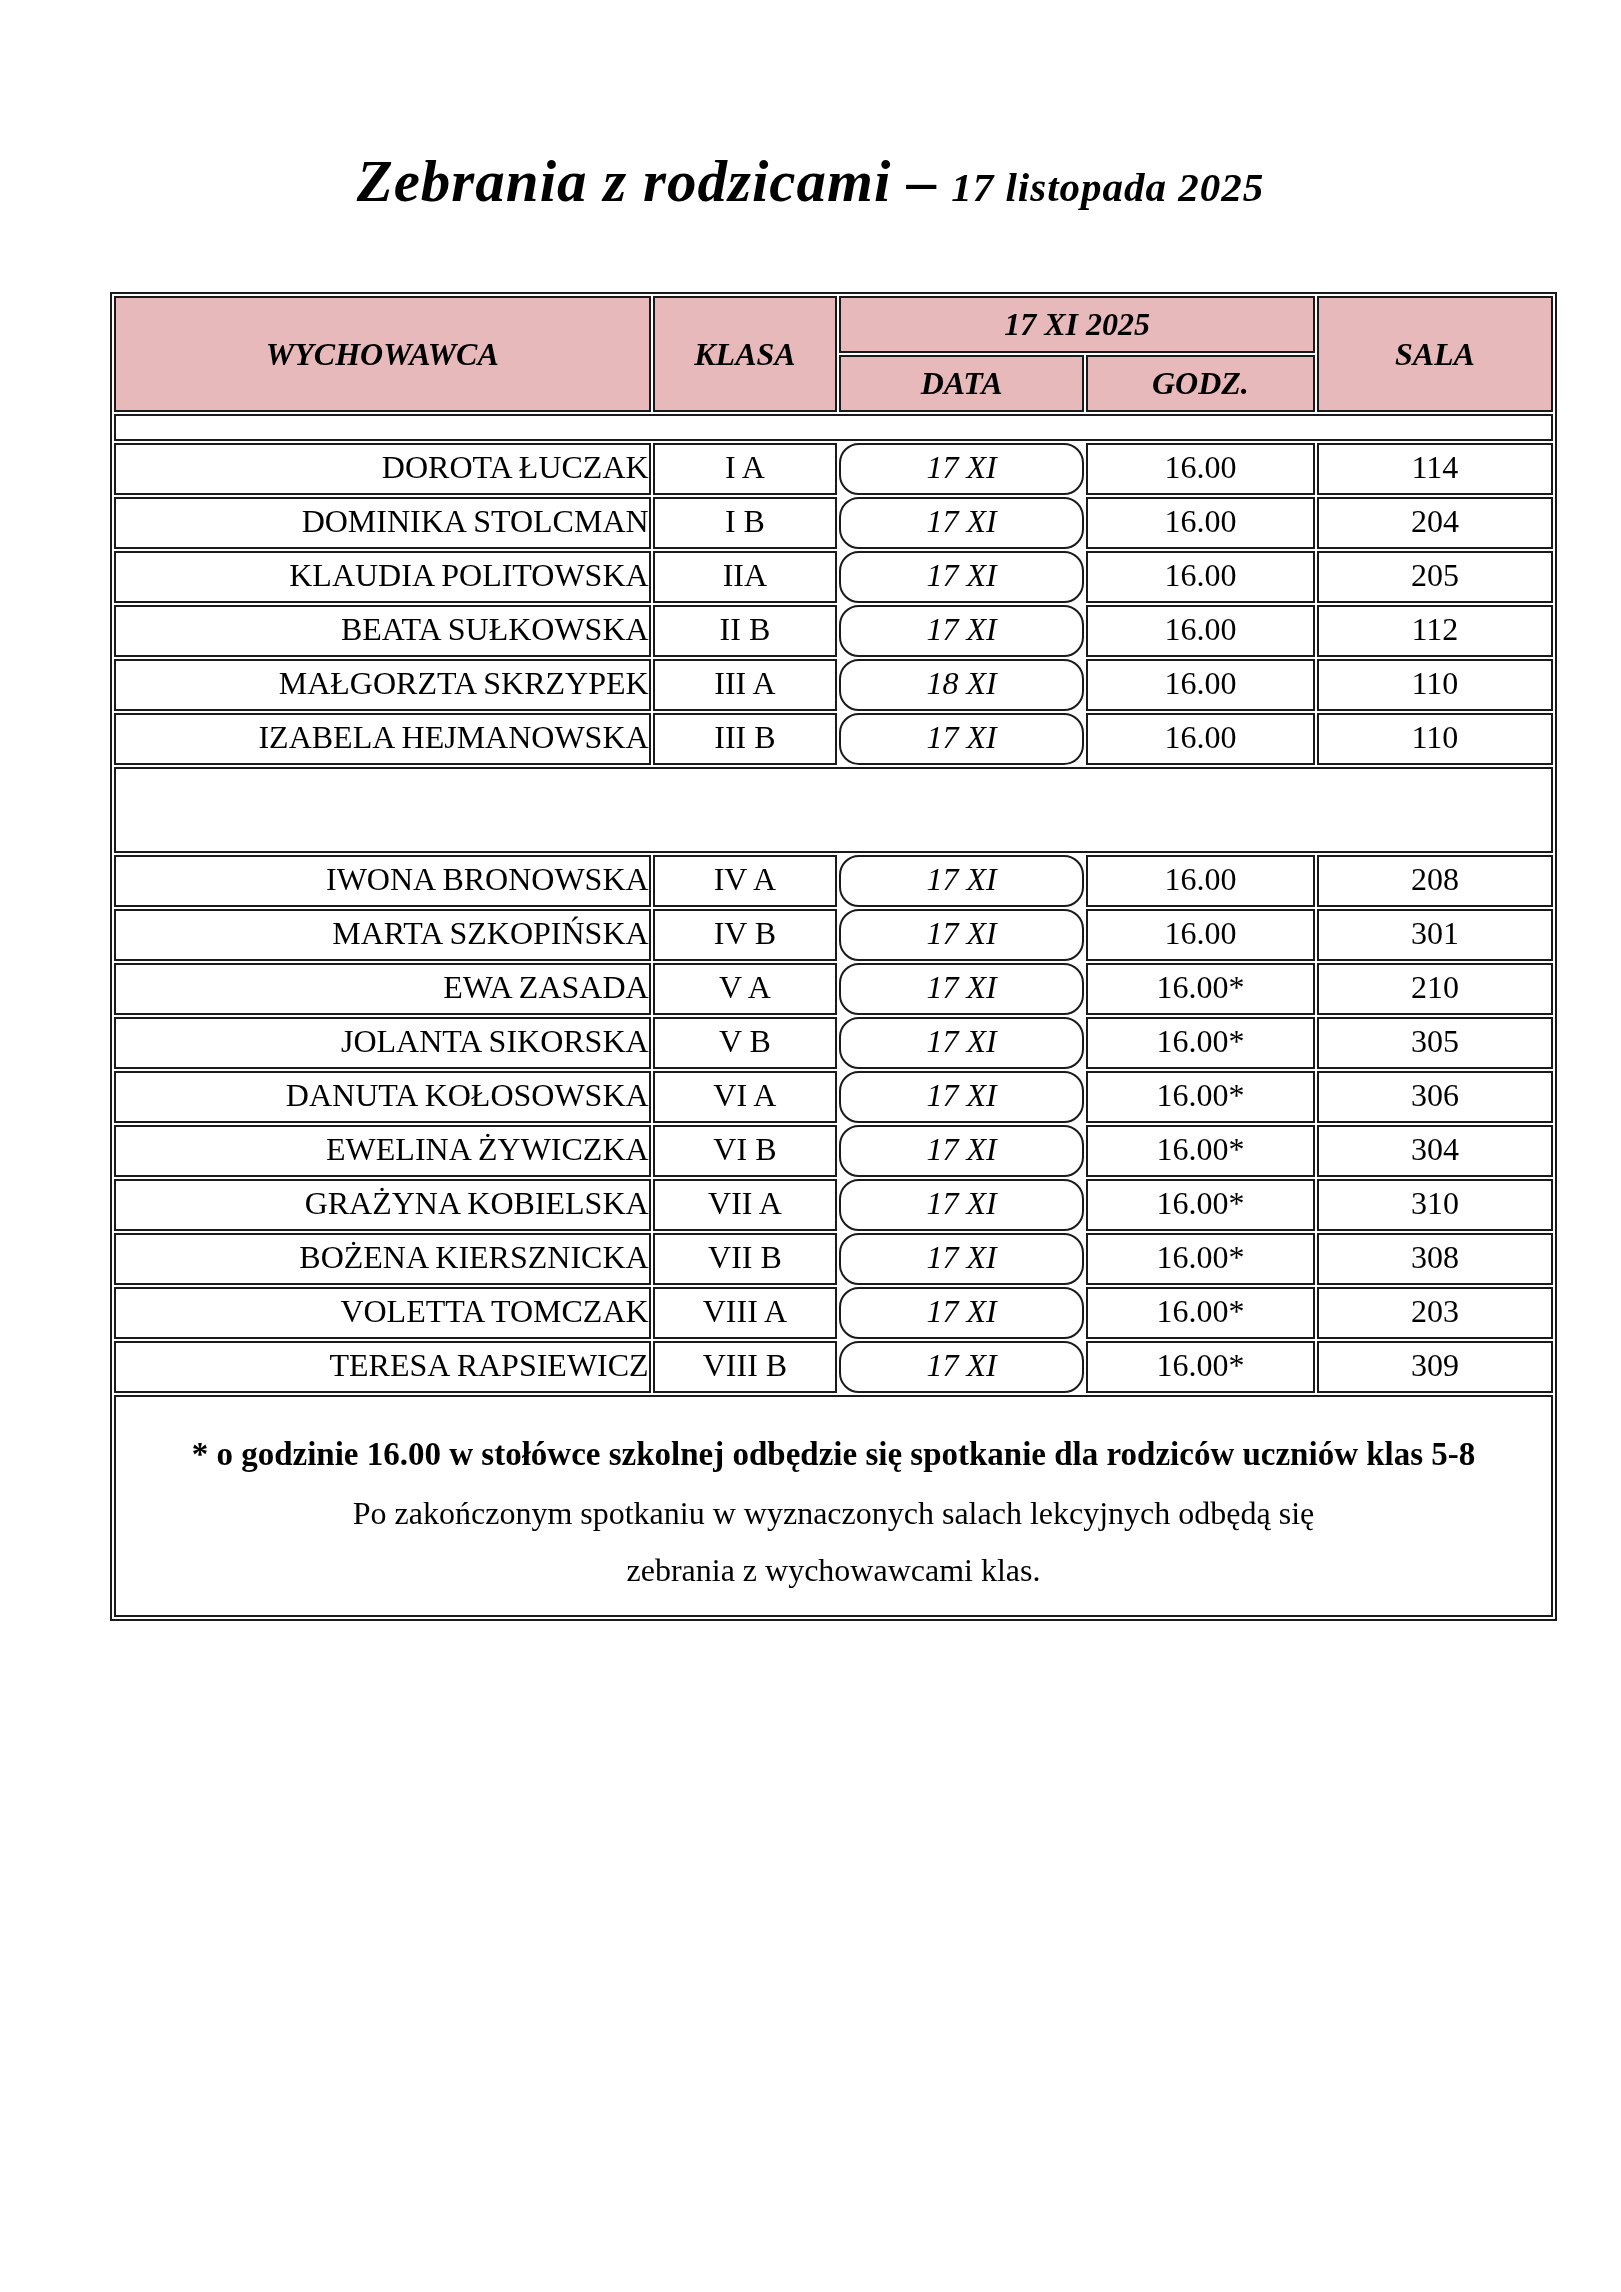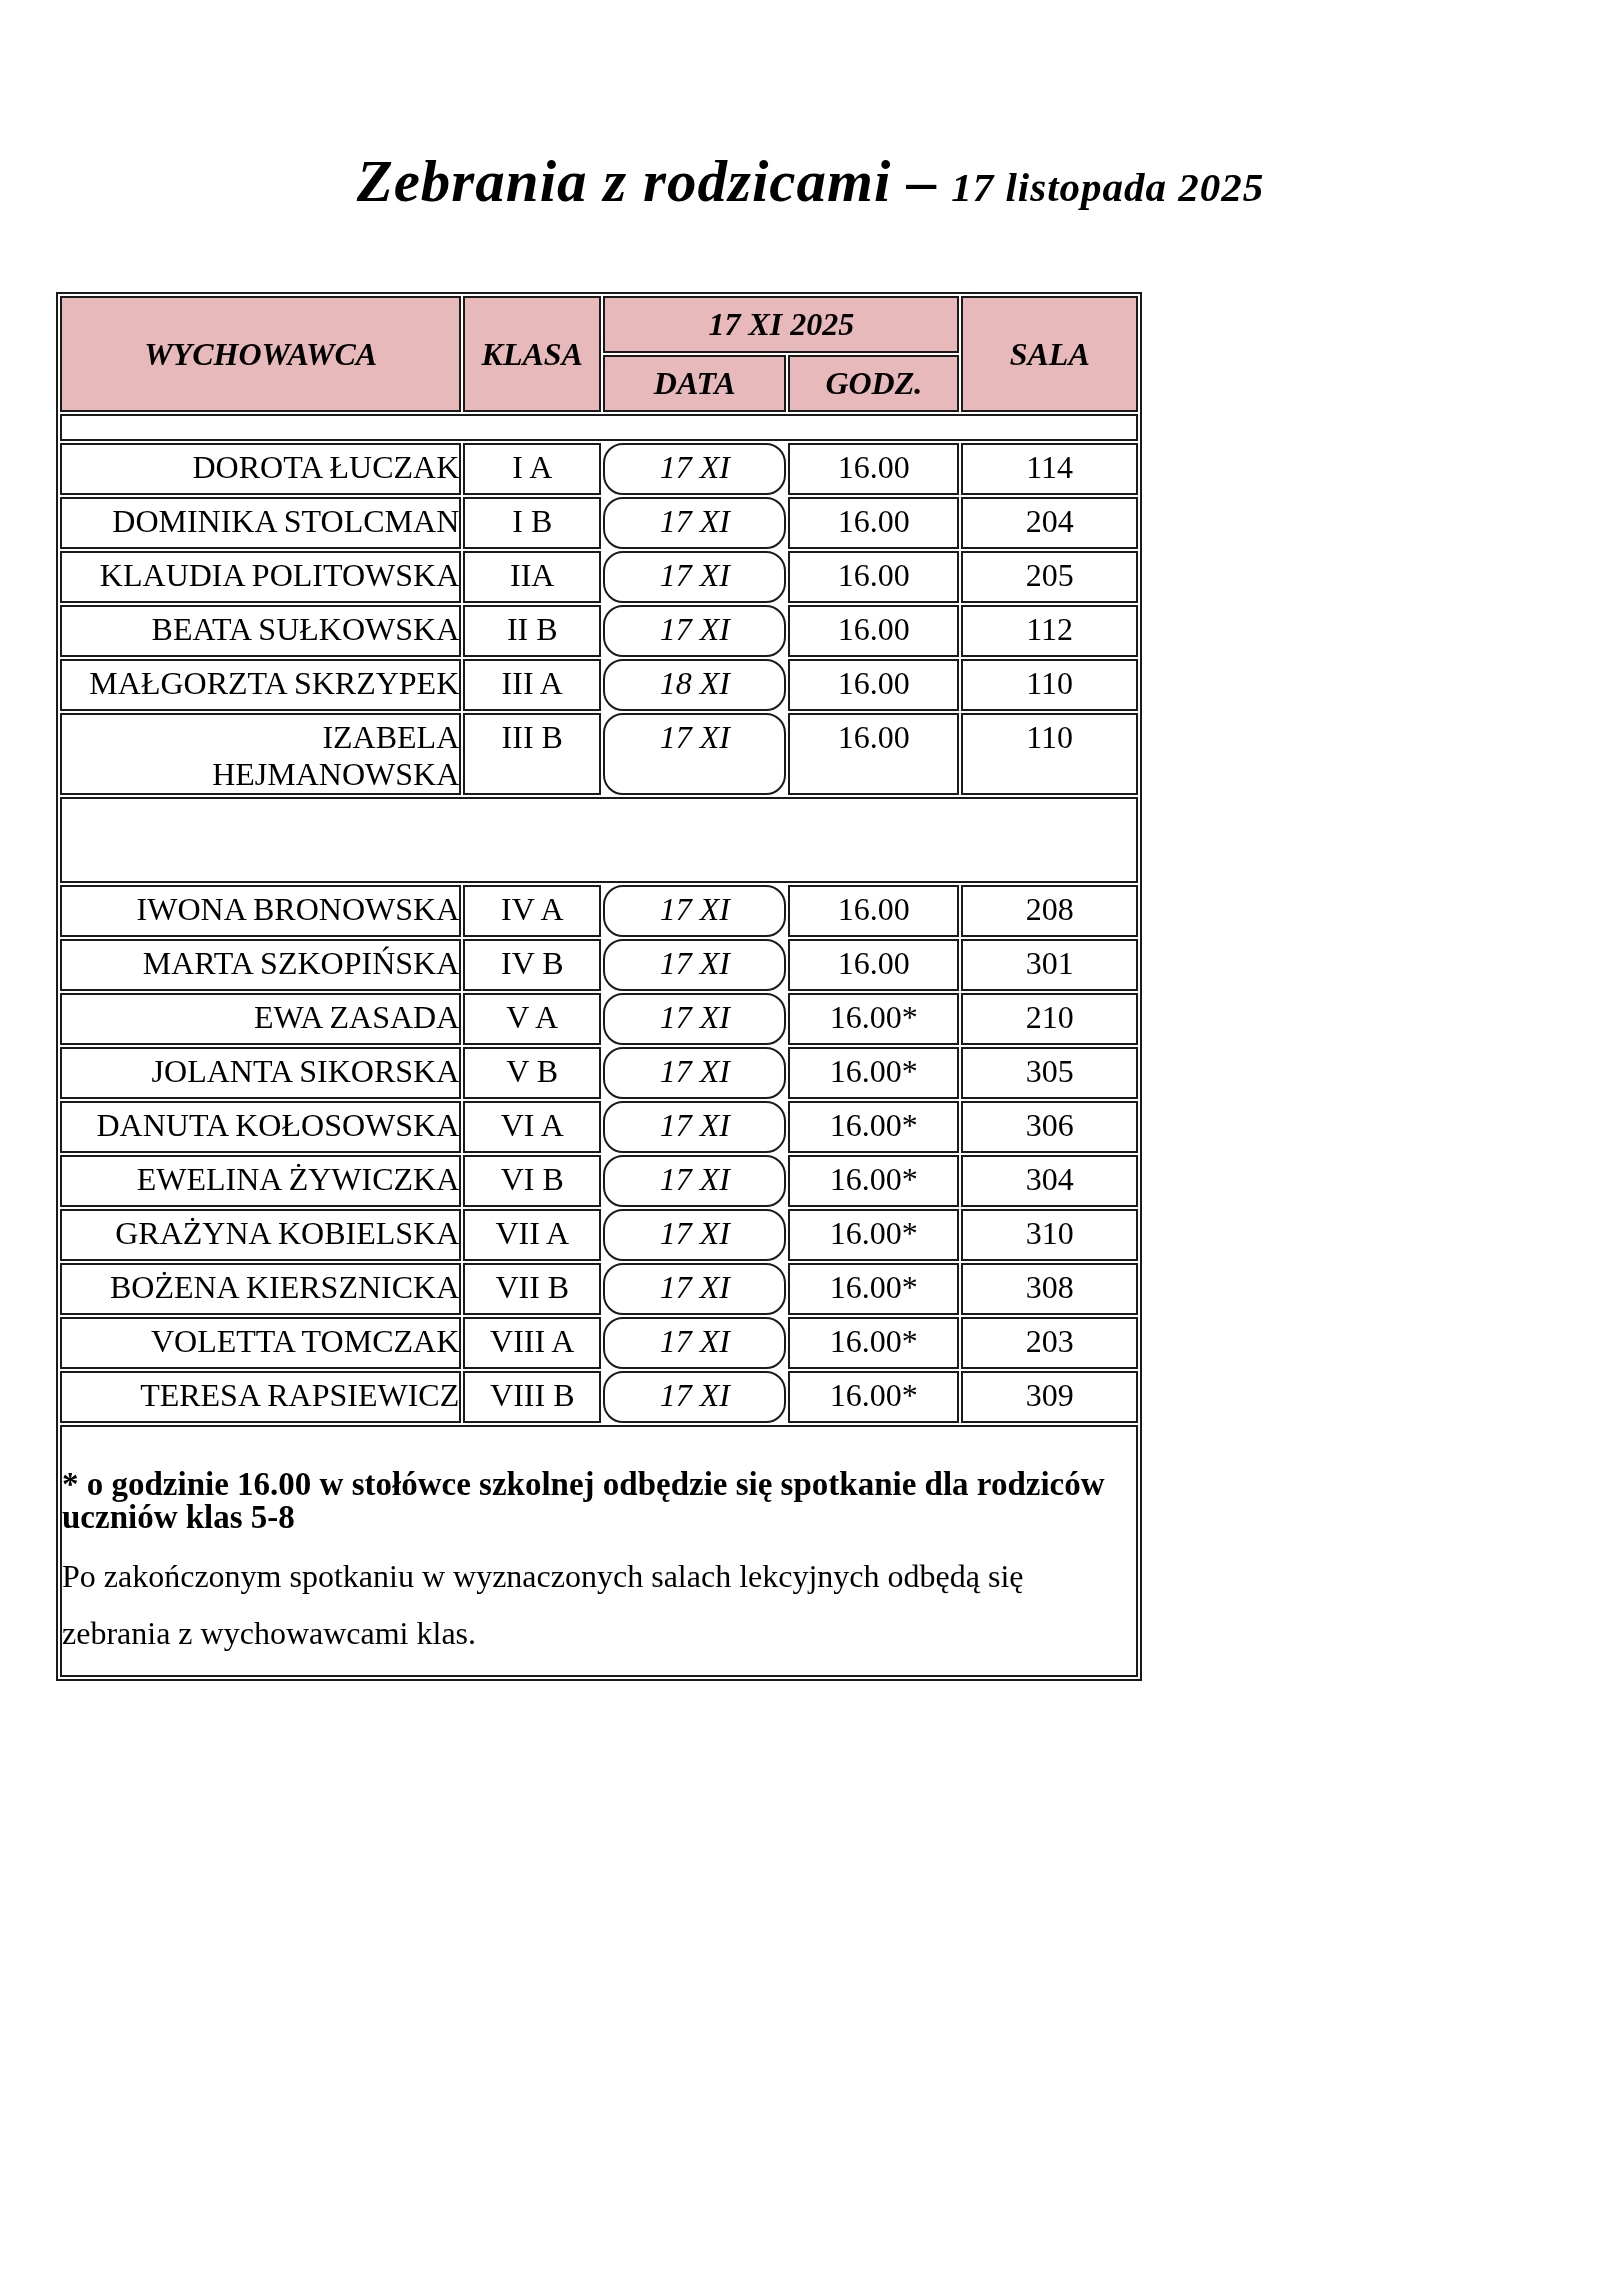--- a/index.html
+++ b/index.html
@@ -27,22 +27,22 @@
     font-size:59px;
     letter-spacing:1px;
     white-space:nowrap;
   }
   .title .title-date{
     font-size:41px;
     margin-left:13.7px;
     text-align:center;
   }
   table.meetings{
-    margin-left:56px;
-    width:1086px;
+    margin-left:110px;
+    width:1447px;
     table-layout:fixed;
     border-collapse:separate;
     border-spacing:2px;
     border:2.9px solid var(--border);
     background:var(--page-bg);
   }
   col.c1{width:37.5%;} col.c2{width:12.9%;} col.c3{width:17.1%;}
   col.c4{width:16.0%;} col.c5{width:16.5%;}
   th,td{
     border:2px solid var(--border);
@@ -63,21 +63,21 @@
     height:52px;
     vertical-align:top;
     padding-top:3.9px;
     background:var(--page-bg);
   }
   td.c-name{text-align:right;padding-left:11.8px;}
   td.c-center{text-align:center;}
   td.c-italic{font-style:italic;border-radius:20px;}
   tr.footer-row td{
     height:222px;
-    text-align:left;
+    text-align:center;
     padding-top:41px;
   }
   .fn-line{line-height:1;margin-bottom:25.5px;font-size:32px;}
   .fn-bold{font-weight:bold;font-size:33px;}
 </style>
 </head>
 <body>
 
 <div class="page">
 

